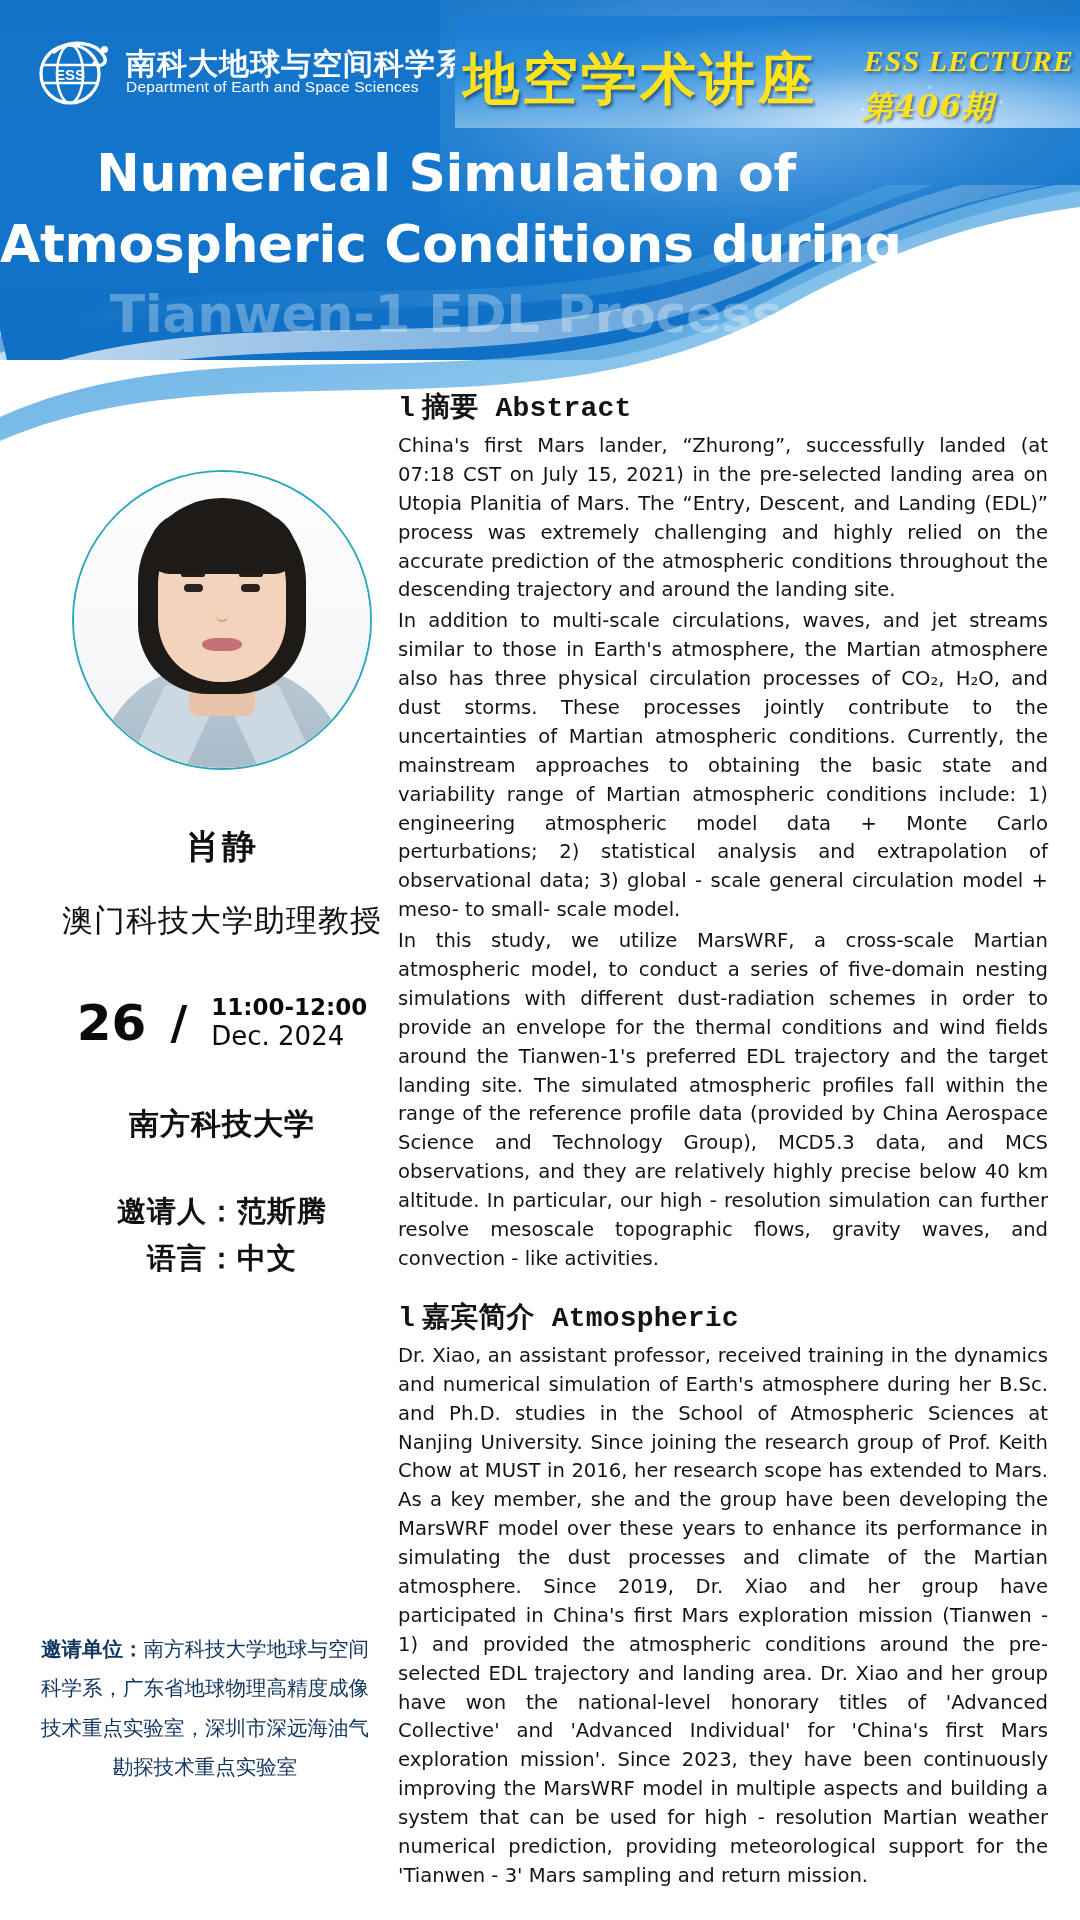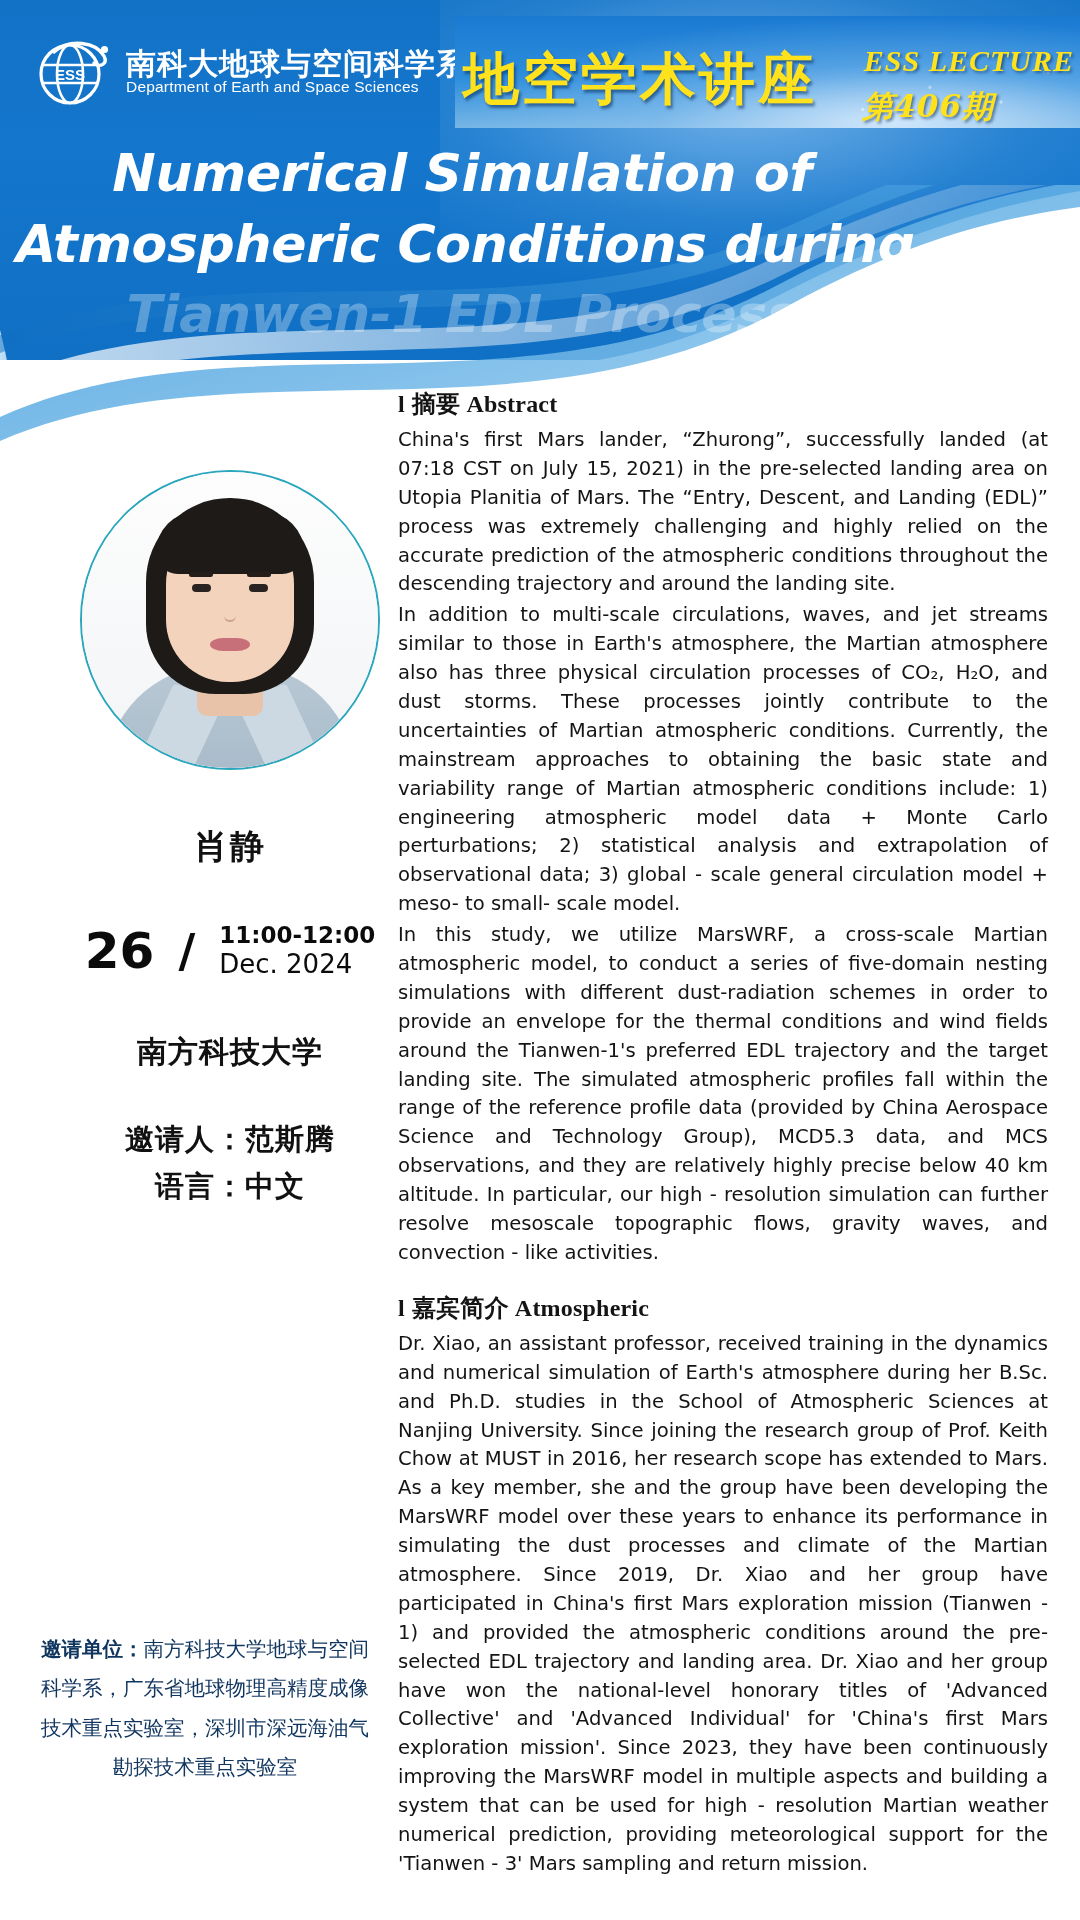--- a/index.html
+++ b/index.html
@@ -91,22 +91,22 @@
   .banner-no {
     position:absolute; right:86px; top:70px;
     font-family:"DejaVu Serif", serif;
     font-size:31px; font-weight:700; font-style:italic;
     color:#ffe21c; letter-spacing:1px; white-space:nowrap;
     text-shadow:2px 2px 3px rgba(0,40,90,.55);
   }
 
   
   .title {
-    position:absolute; left:16px; top:138px; width:892px;
-    text-align:center; z-index:5;font-style:italic;
+    position:absolute; left:0; top:138px; width:892px;
+    text-align:center; z-index:5;
   }
   .title-line {
     font-family:"DejaVu Sans", sans-serif;
     font-weight:700;
     font-size:52px;
     color:#ffffff;
     line-height:1.36;
     letter-spacing:-0.3px;
     white-space:nowrap;
   }
@@ -129,21 +129,21 @@
     position:absolute; left:0; bottom:0; width:1080px; height:560px;
     z-index:1; pointer-events:none;
   }
   .left-deco {
     position:absolute; left:0; top:330px; width:400px; height:1590px;
     z-index:1; pointer-events:none;
   }
 
   
   .leftcol {
-    position:absolute; left:8px; top:470px; width:400px;
+    position:absolute; left:0; top:470px; width:400px;
     z-index:10; text-align:center;padding-left:44px;
   }
   .photo {
     width:300px; height:300px; margin:0 auto;
     border-radius:50%;
     border:2px solid #2aa7bd;
     overflow:hidden;
     background:#f4f6f8;
     position:relative;
   }
@@ -256,22 +256,22 @@
     text-align:center;
   }
   .organizer b { font-weight:700; }
 
   
   .rightcol {
     position:absolute; left:398px; top:388px; width:650px;
     z-index:10;
   }
   .sec-head {
-    font-family:Liberation Serif, serif;
-    font-size:24px; font-weight:700; color:#141414;
+    font-family:Liberation Mono, monospace;
+    font-size:28px; font-weight:700; color:#141414;
     margin-bottom:6px;
     letter-spacing:.2px;
   }
   .sec-head .bar { margin-right:7px; font-weight:700; }
   .para {
     font-family:"DejaVu Sans", sans-serif;
     font-size:19.6px;
     line-height:1.475;
     color:#141414;
     text-align:justify;
@@ -408,20 +408,21 @@
       <div class="p-fringe"></div>
       <div class="p-browL"></div>
       <div class="p-browR"></div>
       <div class="p-eyeL"></div>
       <div class="p-eyeR"></div>
       <div class="p-nose"></div>
       <div class="p-mouth"></div>
     </div>
 
     <div class="speaker-name">肖静</div>
+    <div class="speaker-title">澳门科技大学助理教授</div>
 
     <div class="datetime">
       <span class="dt-day">26</span>
       <span class="dt-slash">/</span>
       <span class="dt-right">
         <span class="dt-time">11:00-12:00</span><br>
         <span class="dt-month">Dec. 2024</span>
       </span>
     </div>
 

